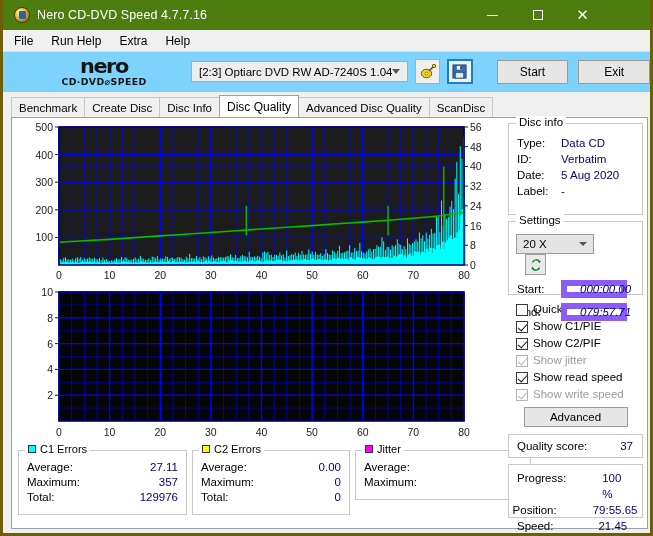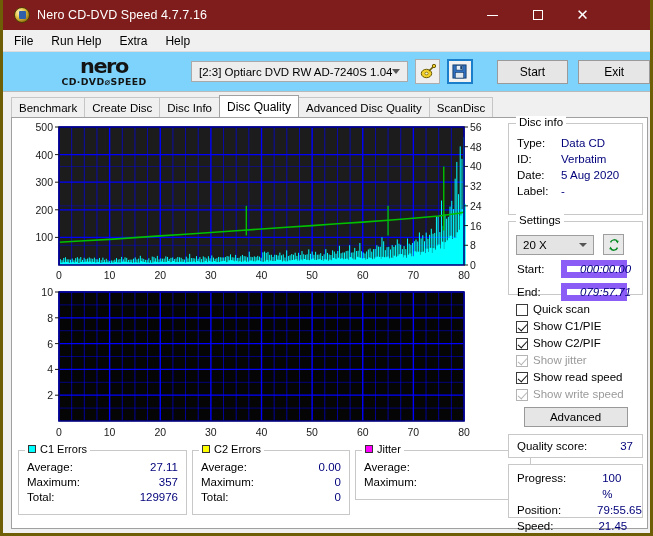--- a/index.html
+++ b/index.html
@@ -206,21 +206,21 @@
   }
   .inforow {
     display: flex; font-size: 11.5px; line-height: 16px; padding-left: 8px;
   }
   .inforow .k { width: 44px; color: #000; }
   .inforow .v { color: #00007a; }
 
   #panel-disc { height: 92px; padding-top: 11px; }
   #panel-settings { height: 74px; padding-top: 12px; }
 
-  #speed-row { display: flex; align-items: flex-end; padding-left: 7px; }
+  #speed-row { display: flex; align-items: flex-start; padding-left: 7px; flex-direction: column; }
   #speed-select {
     width: 78px; height: 20px;
     background: #e4e4e4; border: 1px solid #9e9e9e;
     font-size: 11.5px; color: #000;
     display: flex; align-items: center; padding-left: 6px;
     position: relative;
   }
   #speed-select .caret {
     position: absolute; right: 6px; top: 7px;
     width: 0; height: 0;
@@ -272,29 +272,29 @@
     font-size: 11.5px; display: flex; align-items: center; justify-content: center;
   }
   #panel-quality {
     height: 24px; display: flex; align-items: center;
     justify-content: space-between; padding: 0 9px 0 8px;
     font-size: 11.5px;
   }
   #panel-quality .v { color: #00007a; }
   #panel-progress { height: 54px; padding-top: 5px; }
   #panel-progress .inforow .k { width: 52px; }
-  #panel-progress .inforow { justify-content: space-between; padding: 0 9px 0 8px; gap: 36px; }
+  #panel-progress .inforow { justify-content: center; padding: 0 9px 0 8px; gap: 36px; }
   #panel-progress .inforow .v { color: #00007a; }
 </style>
 </head>
 <body>
 
 <div id="window">
 
-  <div id="titlebar" style="background: #7f1d1d;">
+  <div id="titlebar" style="background: #4d7c0f;">
     <div id="app-icon"></div>
     <div id="title-text">Nero CD-DVD Speed 4.7.7.16</div>
     <div class="wbtn" id="btn-min">
         <span class="g"></span>
       </div>
     <div class="wbtn" id="btn-max">
         <span class="g"></span>
       </div>
     <div class="wbtn" id="btn-close">
         <span class="g">✕</span>

